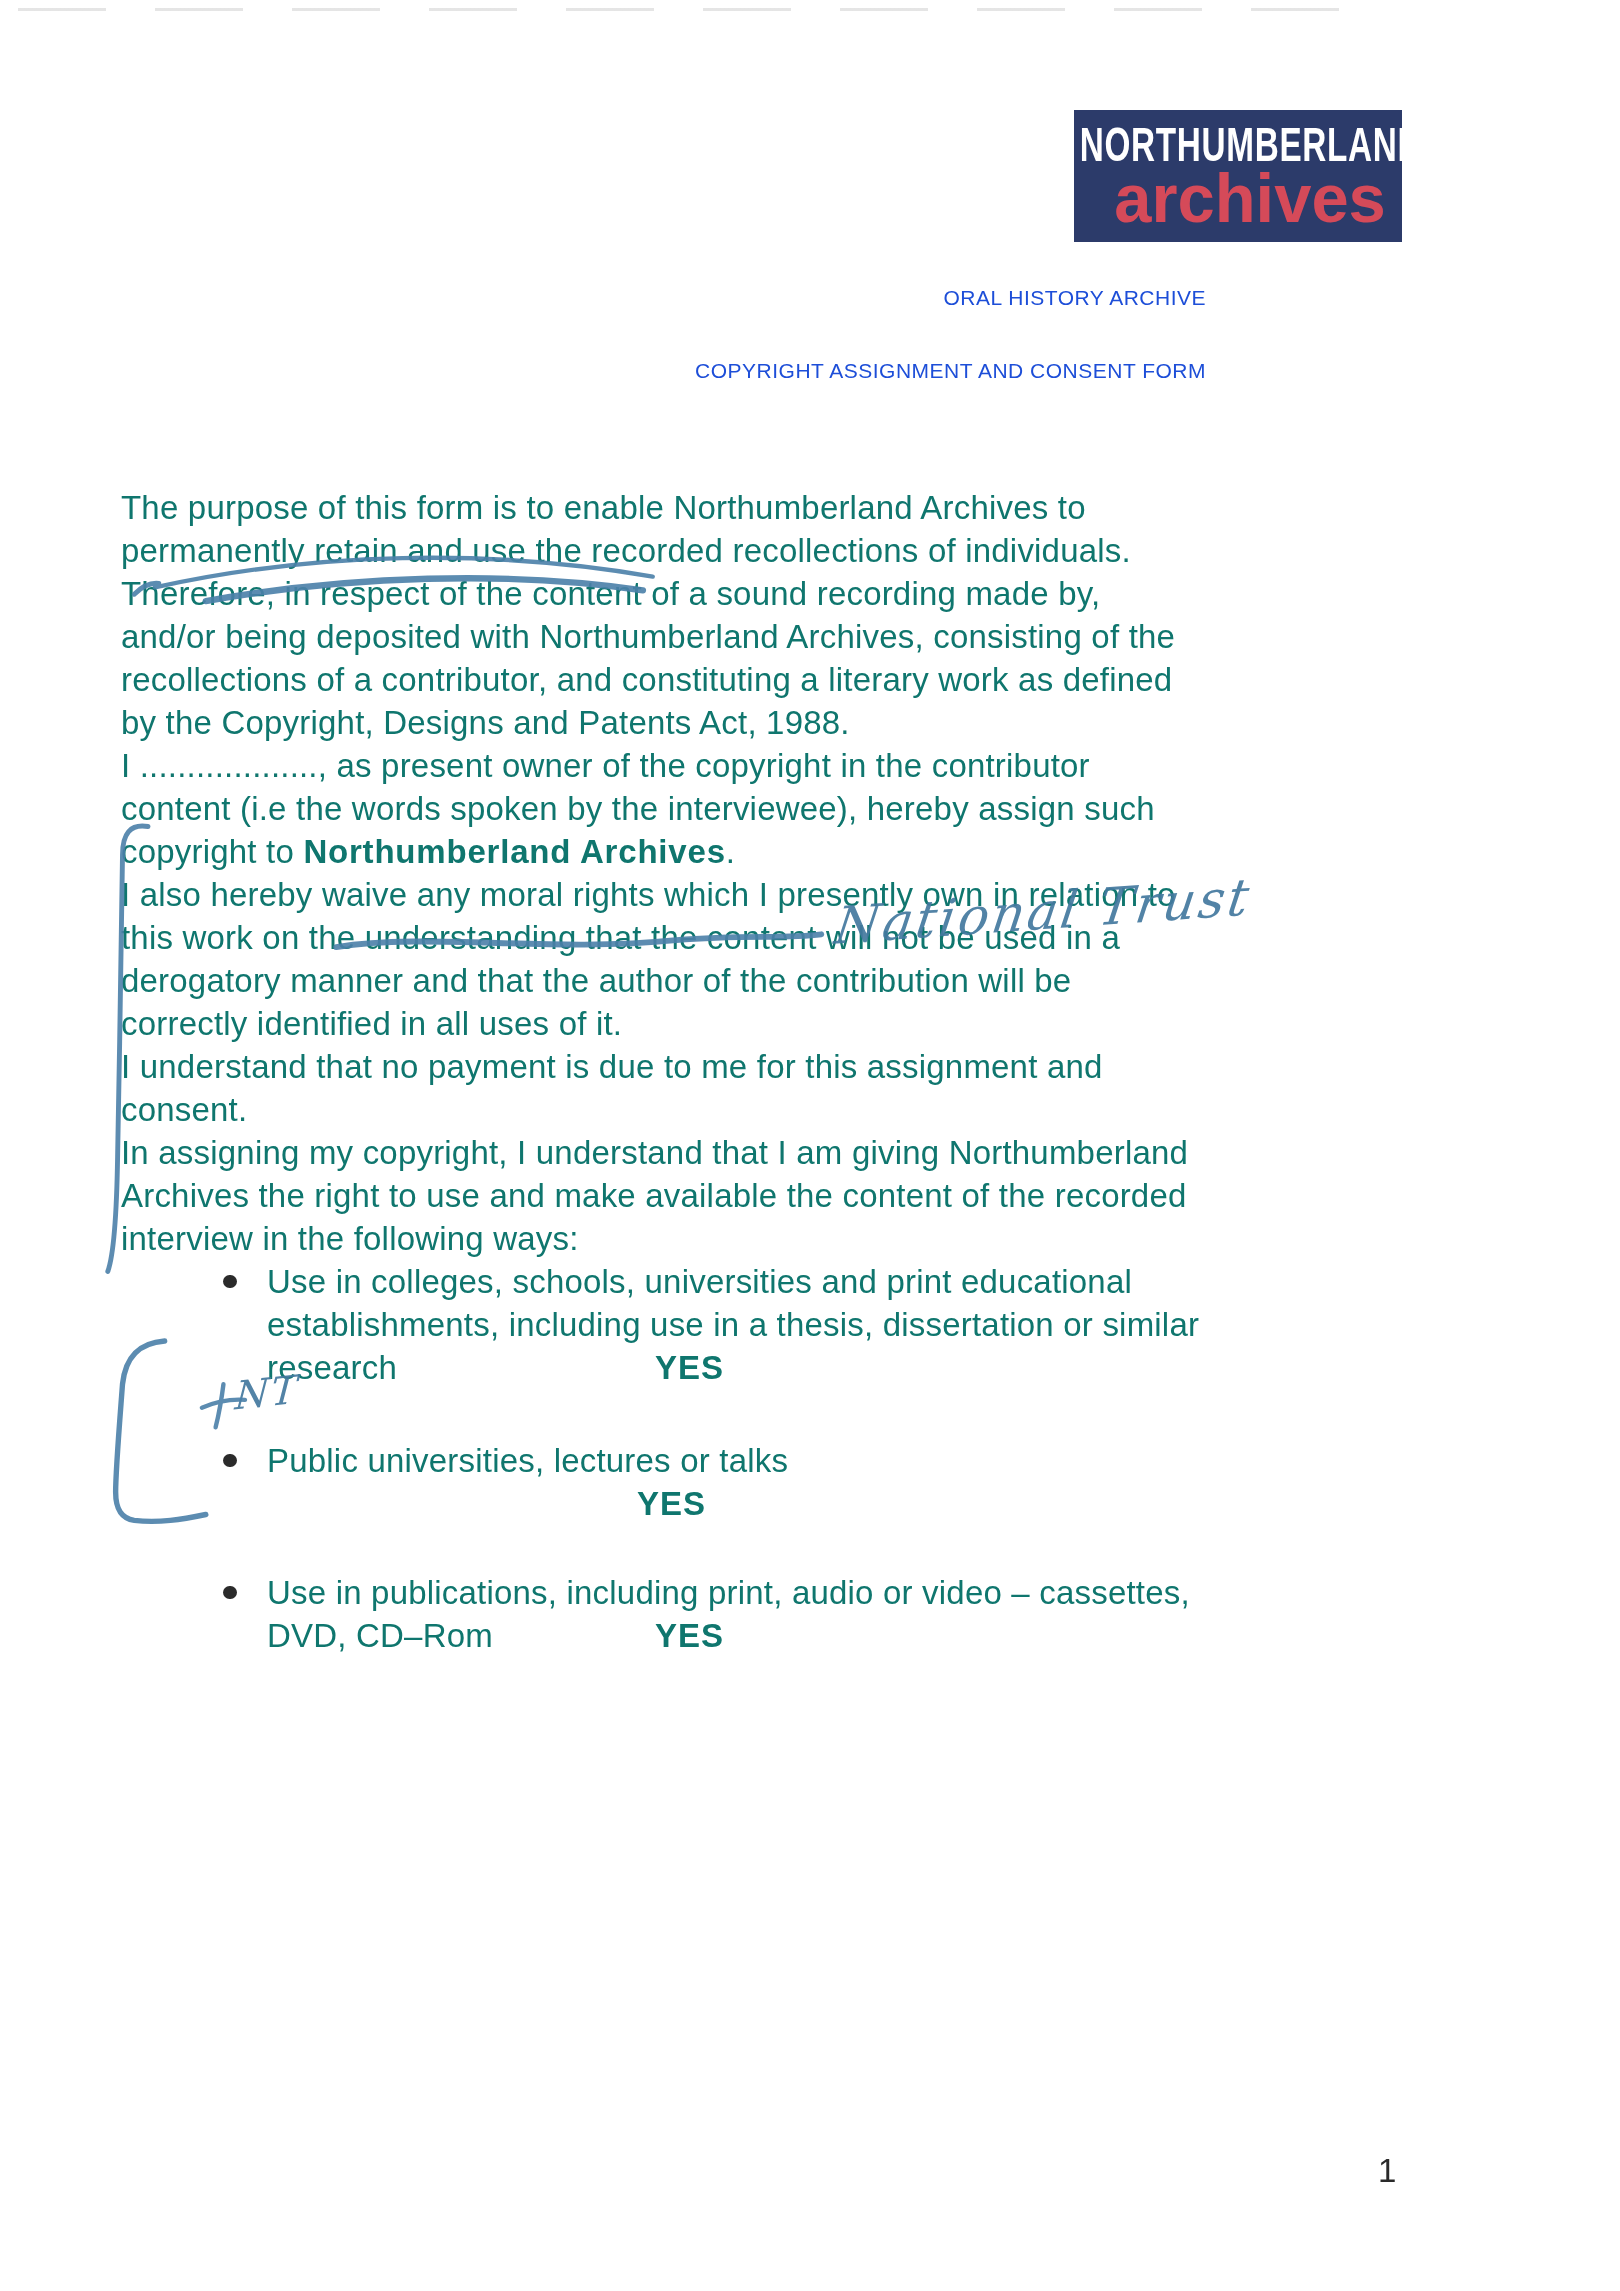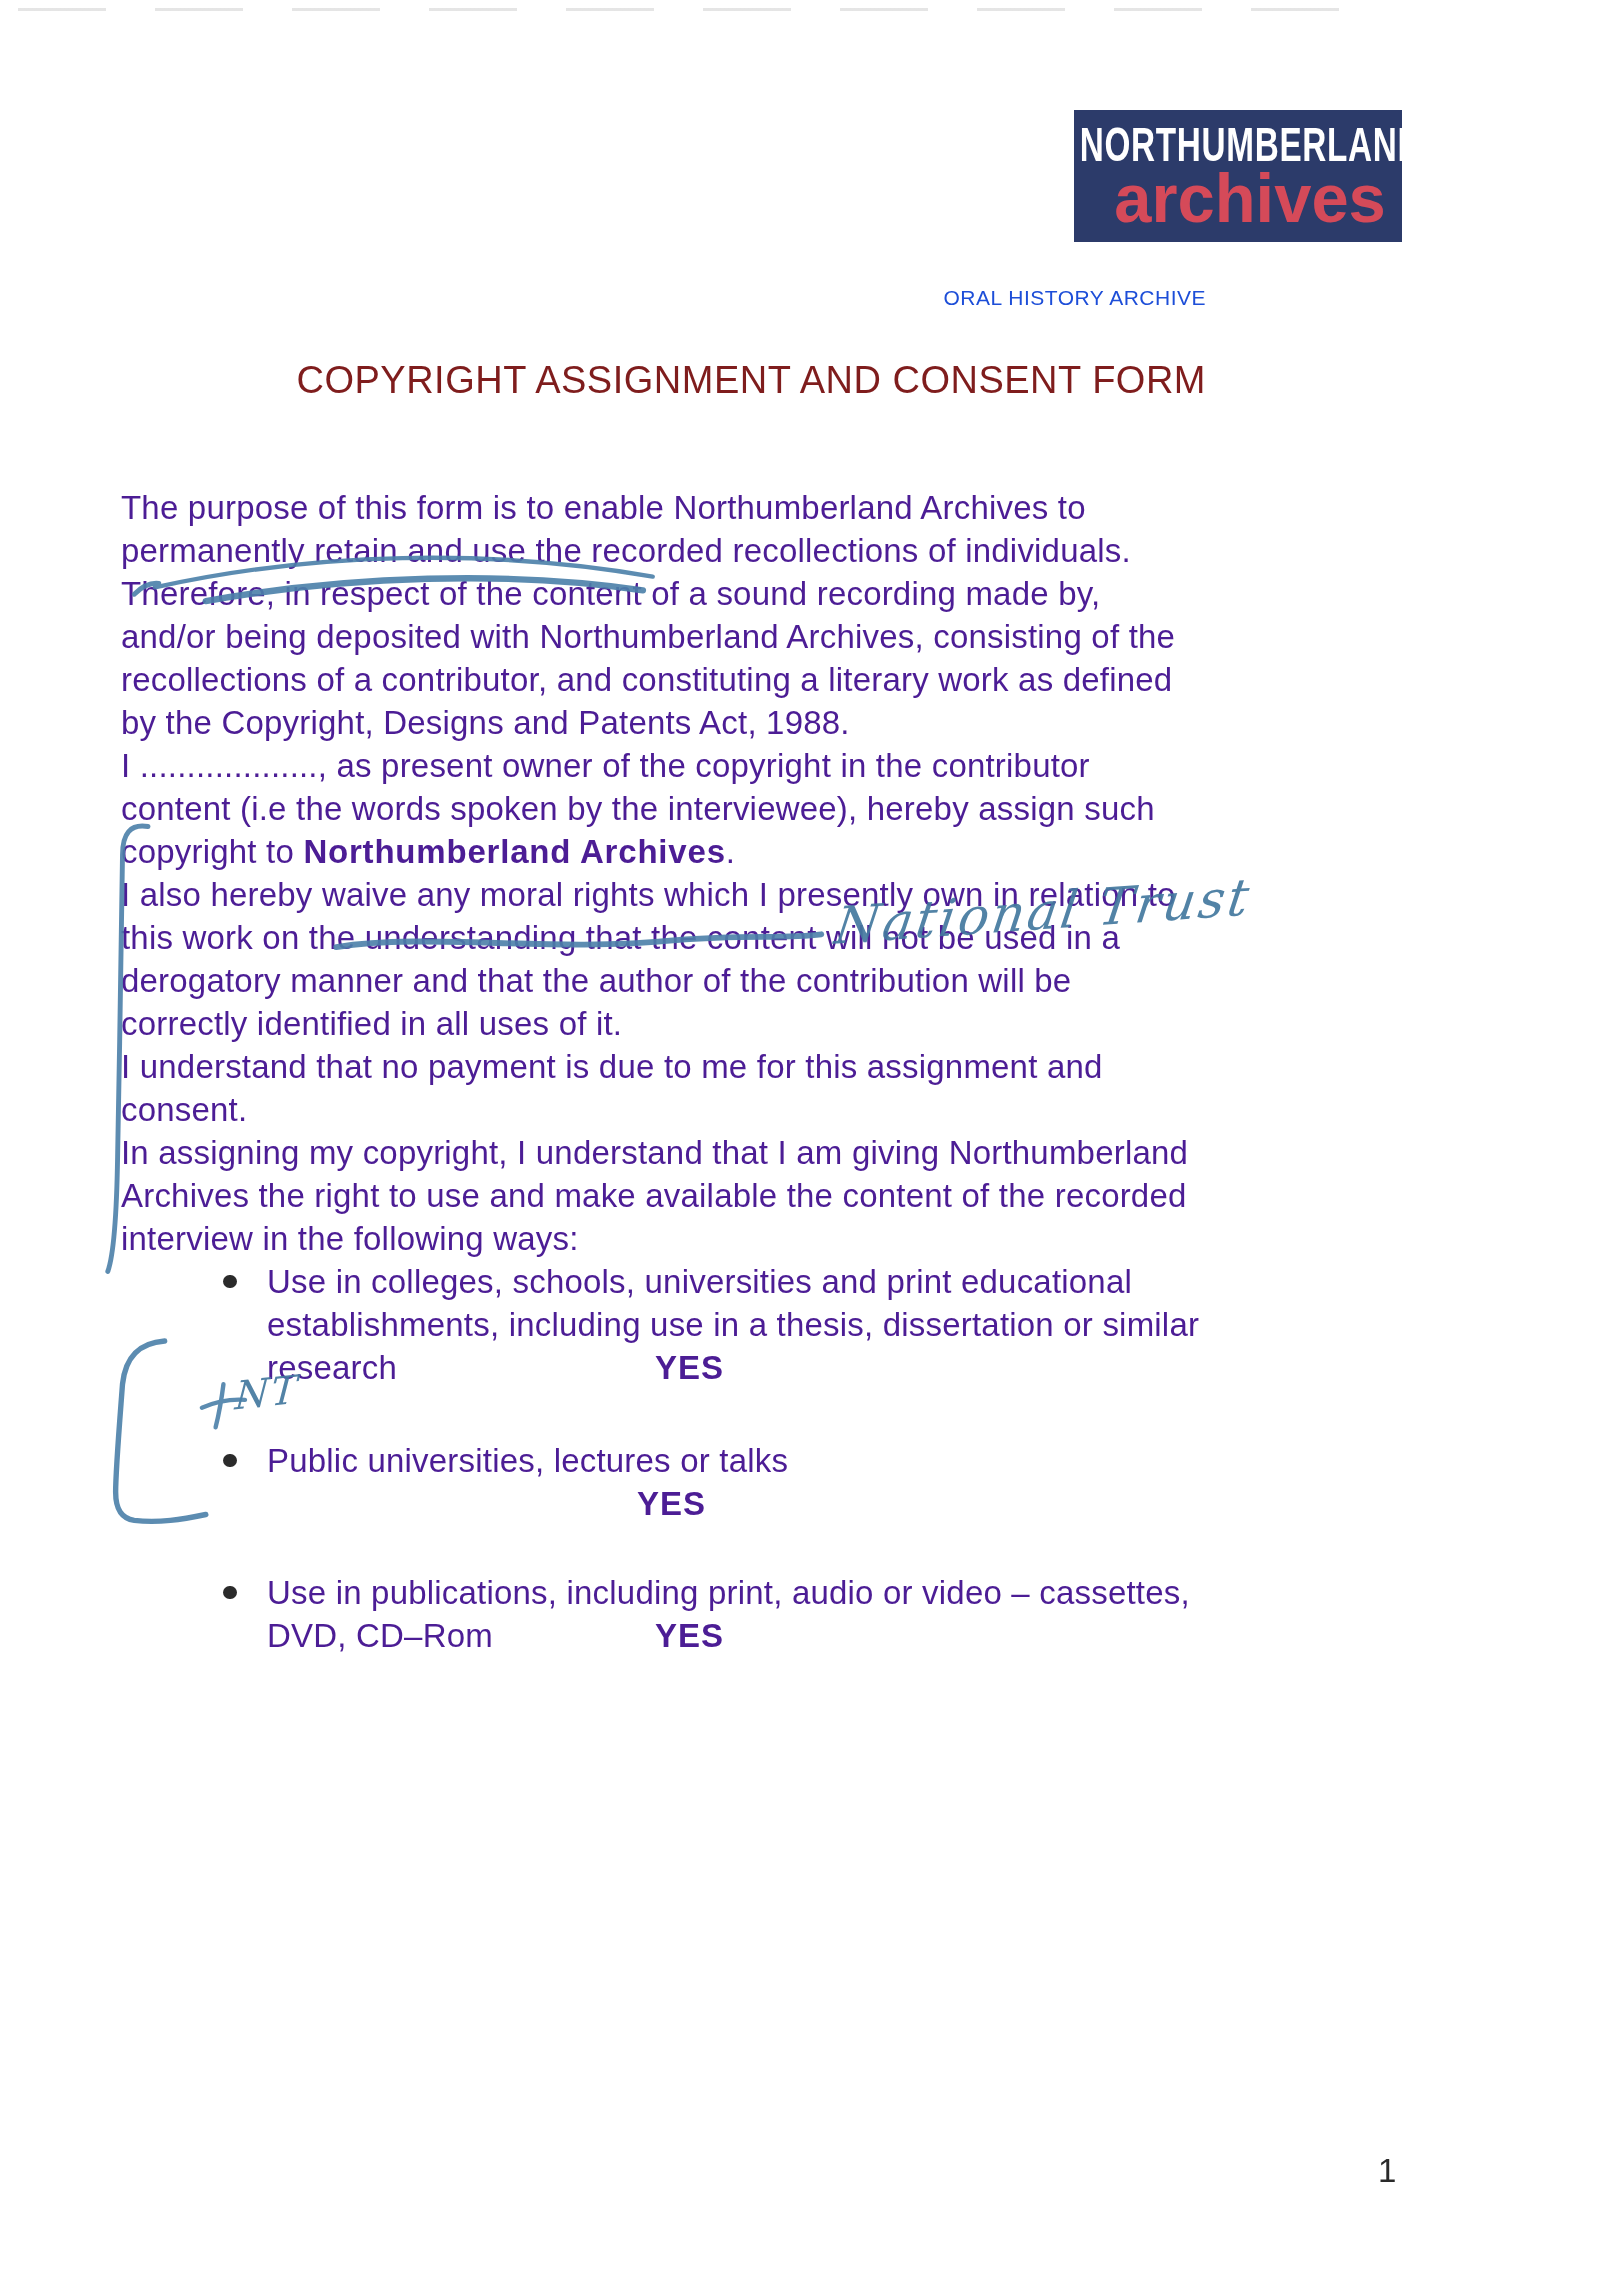--- a/index.html
+++ b/index.html
@@ -38,24 +38,24 @@
     transform:scaleX(0.97);transform-origin:center;
     letter-spacing:0px;margin-top:-3.9px;white-space:nowrap;
   }
   
   .subtitle{
     position:absolute;top:286px;right:196px;
     font-size:21px;letter-spacing:0.5px;color:#1d4ed8;white-space:nowrap;
   }
   .title{
     position:absolute;top:359px;right:196px;
-    font-size:38px;letter-spacing:0.5px;color:#7f1d1d;white-space:nowrap;margin-left:25px;
+    font-size:21px;letter-spacing:0.5px;color:#1d4ed8;white-space:nowrap;margin-left:25px;
   }
   
-  .body-col{position:absolute;left:121px;top:486px;width:1313px;font-size:33px;line-height:43px;letter-spacing:0.2px;color:#4c1d95;}
+  .body-col{position:absolute;left:121px;top:486px;width:1313px;font-size:33px;line-height:43px;letter-spacing:0.2px;color:#0f766e;}
   .body-col p{margin:0;}
   .prelines{white-space:pre-line;}
   .mb1{margin-bottom:55px;} .mb2{margin-bottom:46px;} .mb3{margin-bottom:52px;}
   .mb4{margin-bottom:45px;} .mb5{margin-bottom:36px;} .mb6{margin-bottom:57px;}
   .mb7{margin-bottom:50px;} .mb8{margin-bottom:46px;}
   .bold{font-weight:bold;letter-spacing:0.8px;margin-top:8px;}
   
   .bullet{position:relative;padding-left:146px;}
   .dot{
     position:absolute;left:102px;top:14.7px;width:13.7px;height:13.7px;border-radius:50%;

